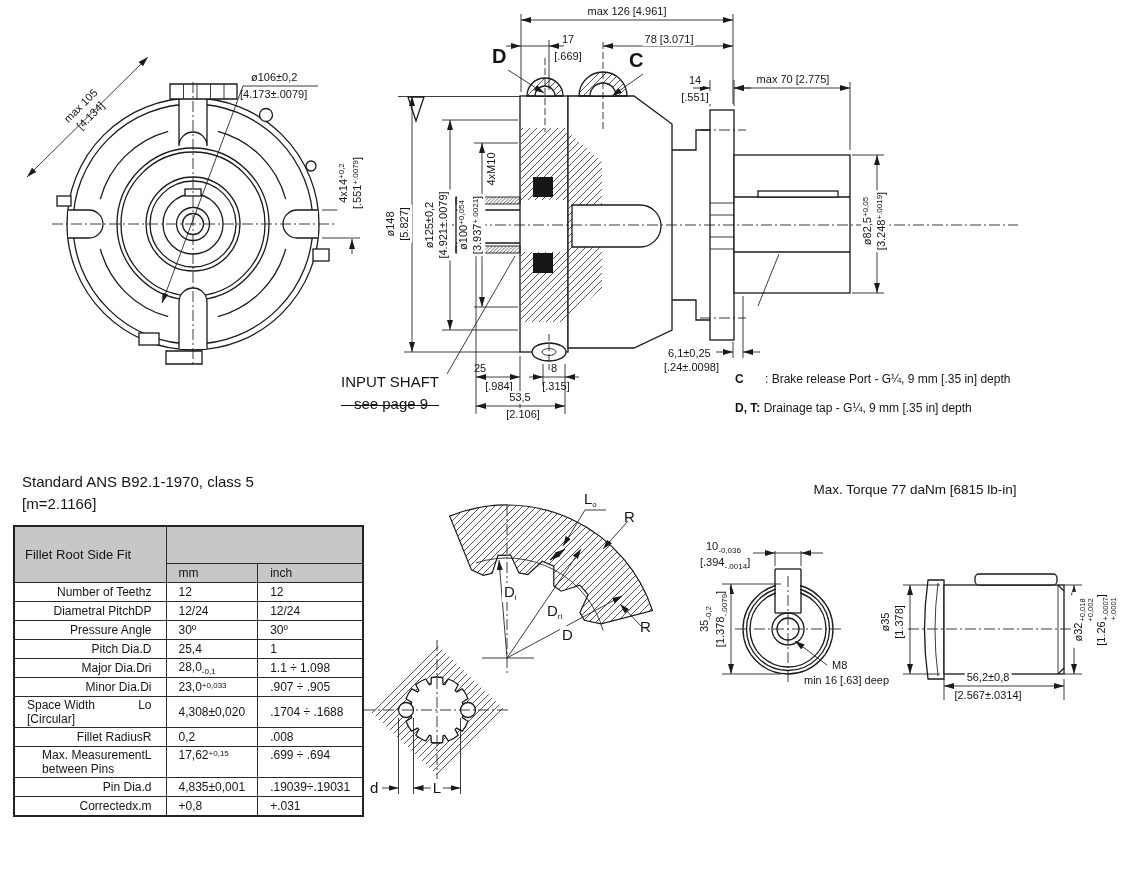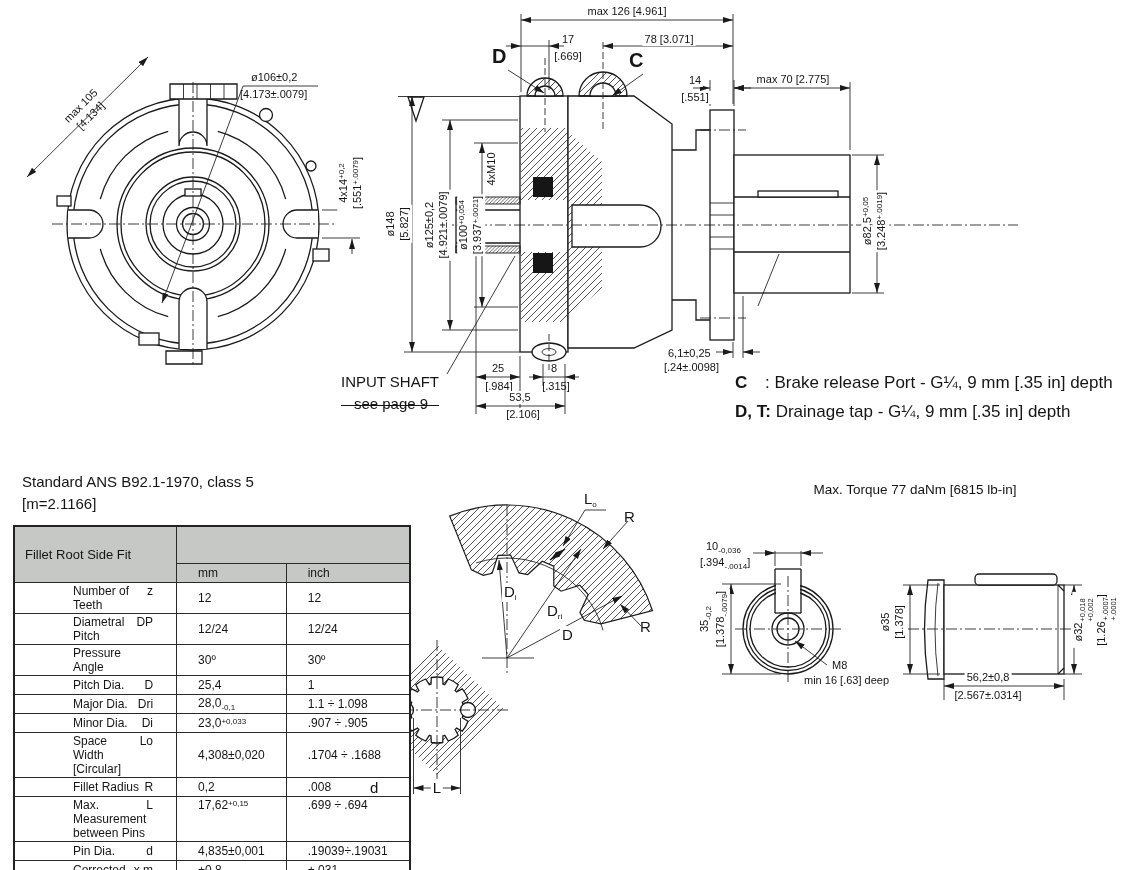--- a/index.html
+++ b/index.html
@@ -17,31 +17,31 @@
   .rot45{transform:translate(-50%,-50%) rotate(-45deg);text-align:center;}
   .rot .ln,.rot45 .ln{display:block;line-height:1.25;}
   .wbg{background:#fff;padding:0 2px;text-align:right;}
   sup{font-size:8px;vertical-align:3px;}
   sub{font-size:8px;vertical-align:-3px;}
   .stack{display:inline-flex;flex-direction:column;font-size:7.5px;line-height:1.05;vertical-align:-3px;margin-left:1px;}
   .big{font-size:15px;}
   .ul{border-bottom:1.4px solid #151515;padding-bottom:15px;}
   .port{font-size:20px;font-weight:bold;}
   .it{font-size:15px;}
-  .note{font-size:17px;}
+  .note{font-size:12px;}
   .nkey{font-weight:bold;display:inline-block;min-width:30px;}
   .sec{font-size:15px;}
   
   .spec{position:absolute;left:13px;top:525px;border-collapse:collapse;table-layout:fixed;
         font-size:12px;background:#fff;border:2px solid #222;}
-  .spec td{border:1px solid #2a2a2a;padding:1px 21px;height:16px;vertical-align:middle;}
+  .spec td{border:1px solid #2a2a2a;padding:1px 12px;height:16px;vertical-align:middle;}
   .spec .h1{background:#c6c8c6;font-size:13px;padding-left:10px;}
   .spec .h2{background:#c6c8c6;}
   .spec .hsub{background:#c6c8c6;}
-  .c1f{display:flex;justify-content:space-between;margin-left:37px;}
+  .c1f{display:flex;justify-content:flex-end;}
   .c1f .sym{padding-right:2px;}
 </style>
 </head>
 <body>
 
 <div id="page">
 
 <svg width="1138" height="870" viewBox="0 0 1138 870">
   <defs>
     <marker id="ae" markerWidth="11" markerHeight="8" refX="10" refY="3" orient="auto" markerUnits="userSpaceOnUse">
@@ -303,21 +303,21 @@
   <span class="ln"><span>ø100</span><sup>+0,054</sup></span>
   <span class="ln"><span>[3.937</span><sup>+.0021</sup><span>]</span></span>
 </div>
 <div class="lbl rot" style="left:492px;top:169px">
   <span class="ln">4xM10</span>
 </div>
 <div class="lbl rot" style="left:875px;top:221px">
   <span class="ln"><span>ø82,5</span><sup>+0,05</sup></span>
   <span class="ln"><span>[3.248</span><sup>+.0019</sup><span>]</span></span>
 </div>
-<div class="lbl ctr" style="left:498px;top:362px">25</div>
+<div class="lbl ctr" style="left:480px;top:362px">25</div>
 <div class="lbl ctr" style="left:499px;top:380px">[.984]</div>
 <div class="lbl ctr" style="left:554px;top:362px">8</div>
 <div class="lbl ctr" style="left:556px;top:380px">[.315]</div>
 <div class="lbl ctr wbg" style="left:520px;top:391px">53,5</div>
 <div class="lbl ctr wbg" style="left:523px;top:408px">[2.106]</div>
 <div class="lbl" style="left:668px;top:347px">6,1±0,25</div>
 <div class="lbl" style="left:664px;top:361px">[.24±.0098]</div>
 <div class="lbl ctr big" style="left:390px;top:373px"><span class="ul">INPUT SHAFT</span></div>
 <div class="lbl ctr big" style="left:391px;top:395px">see page 9</div>
 

